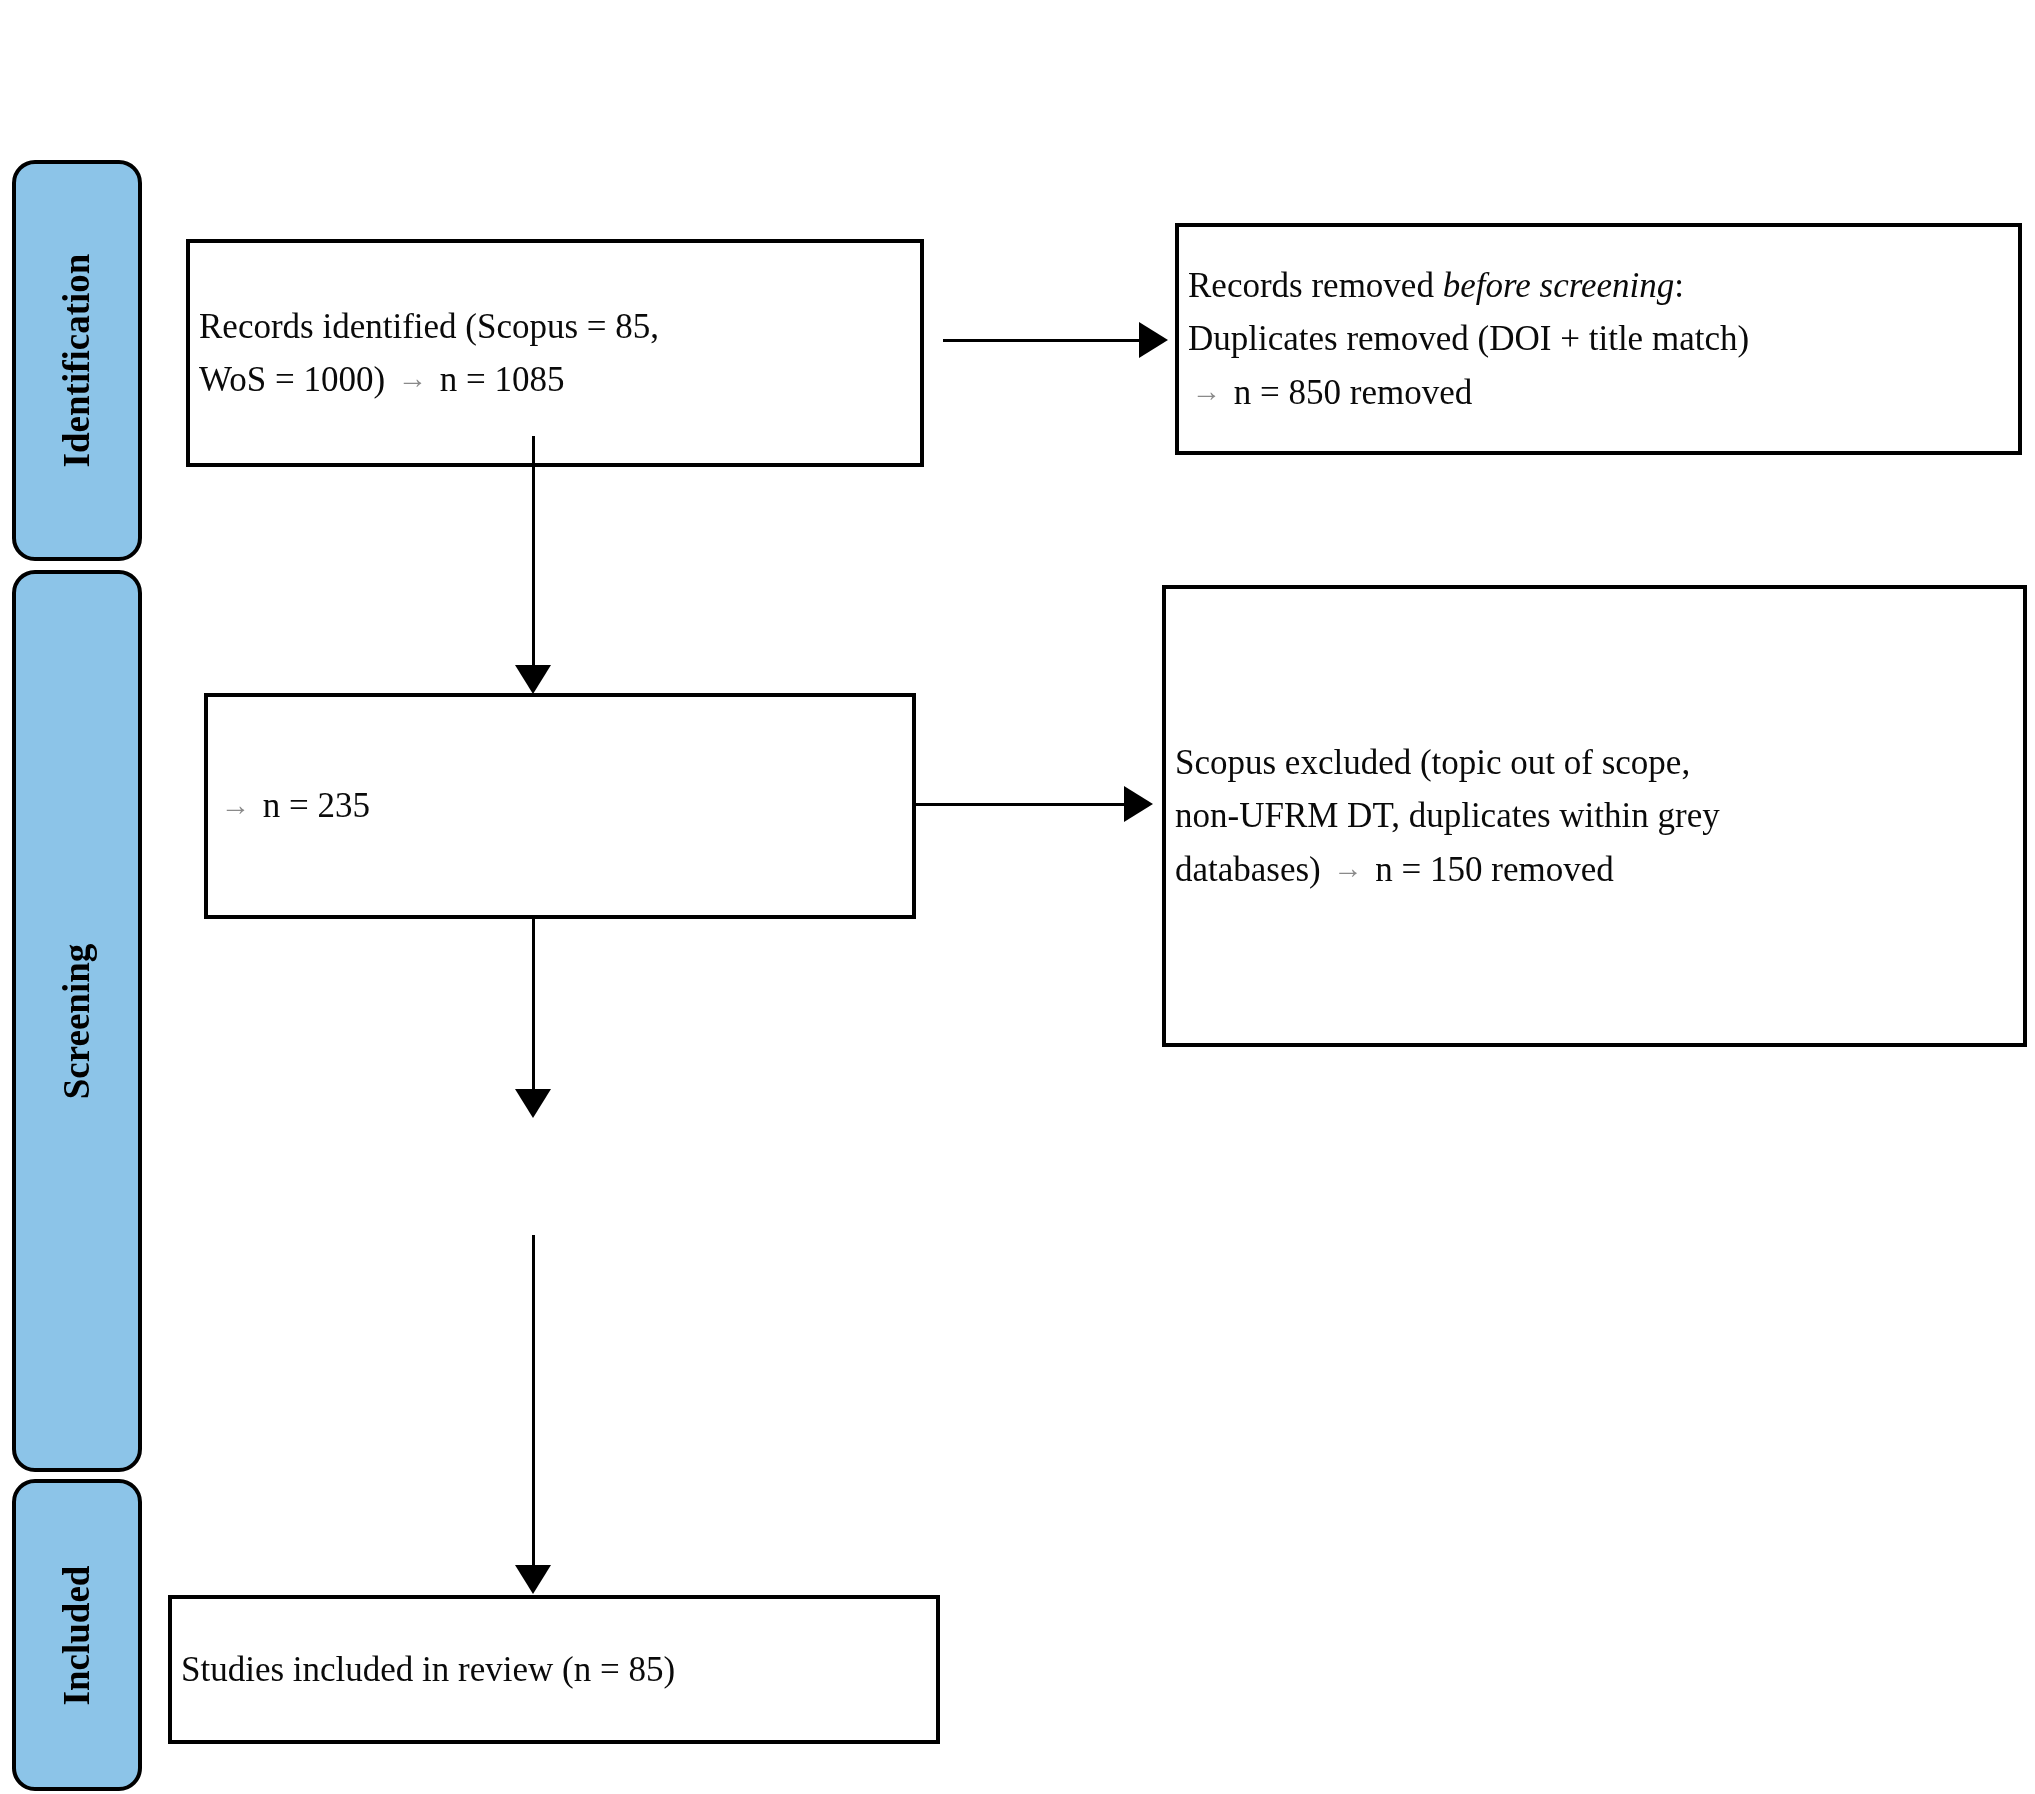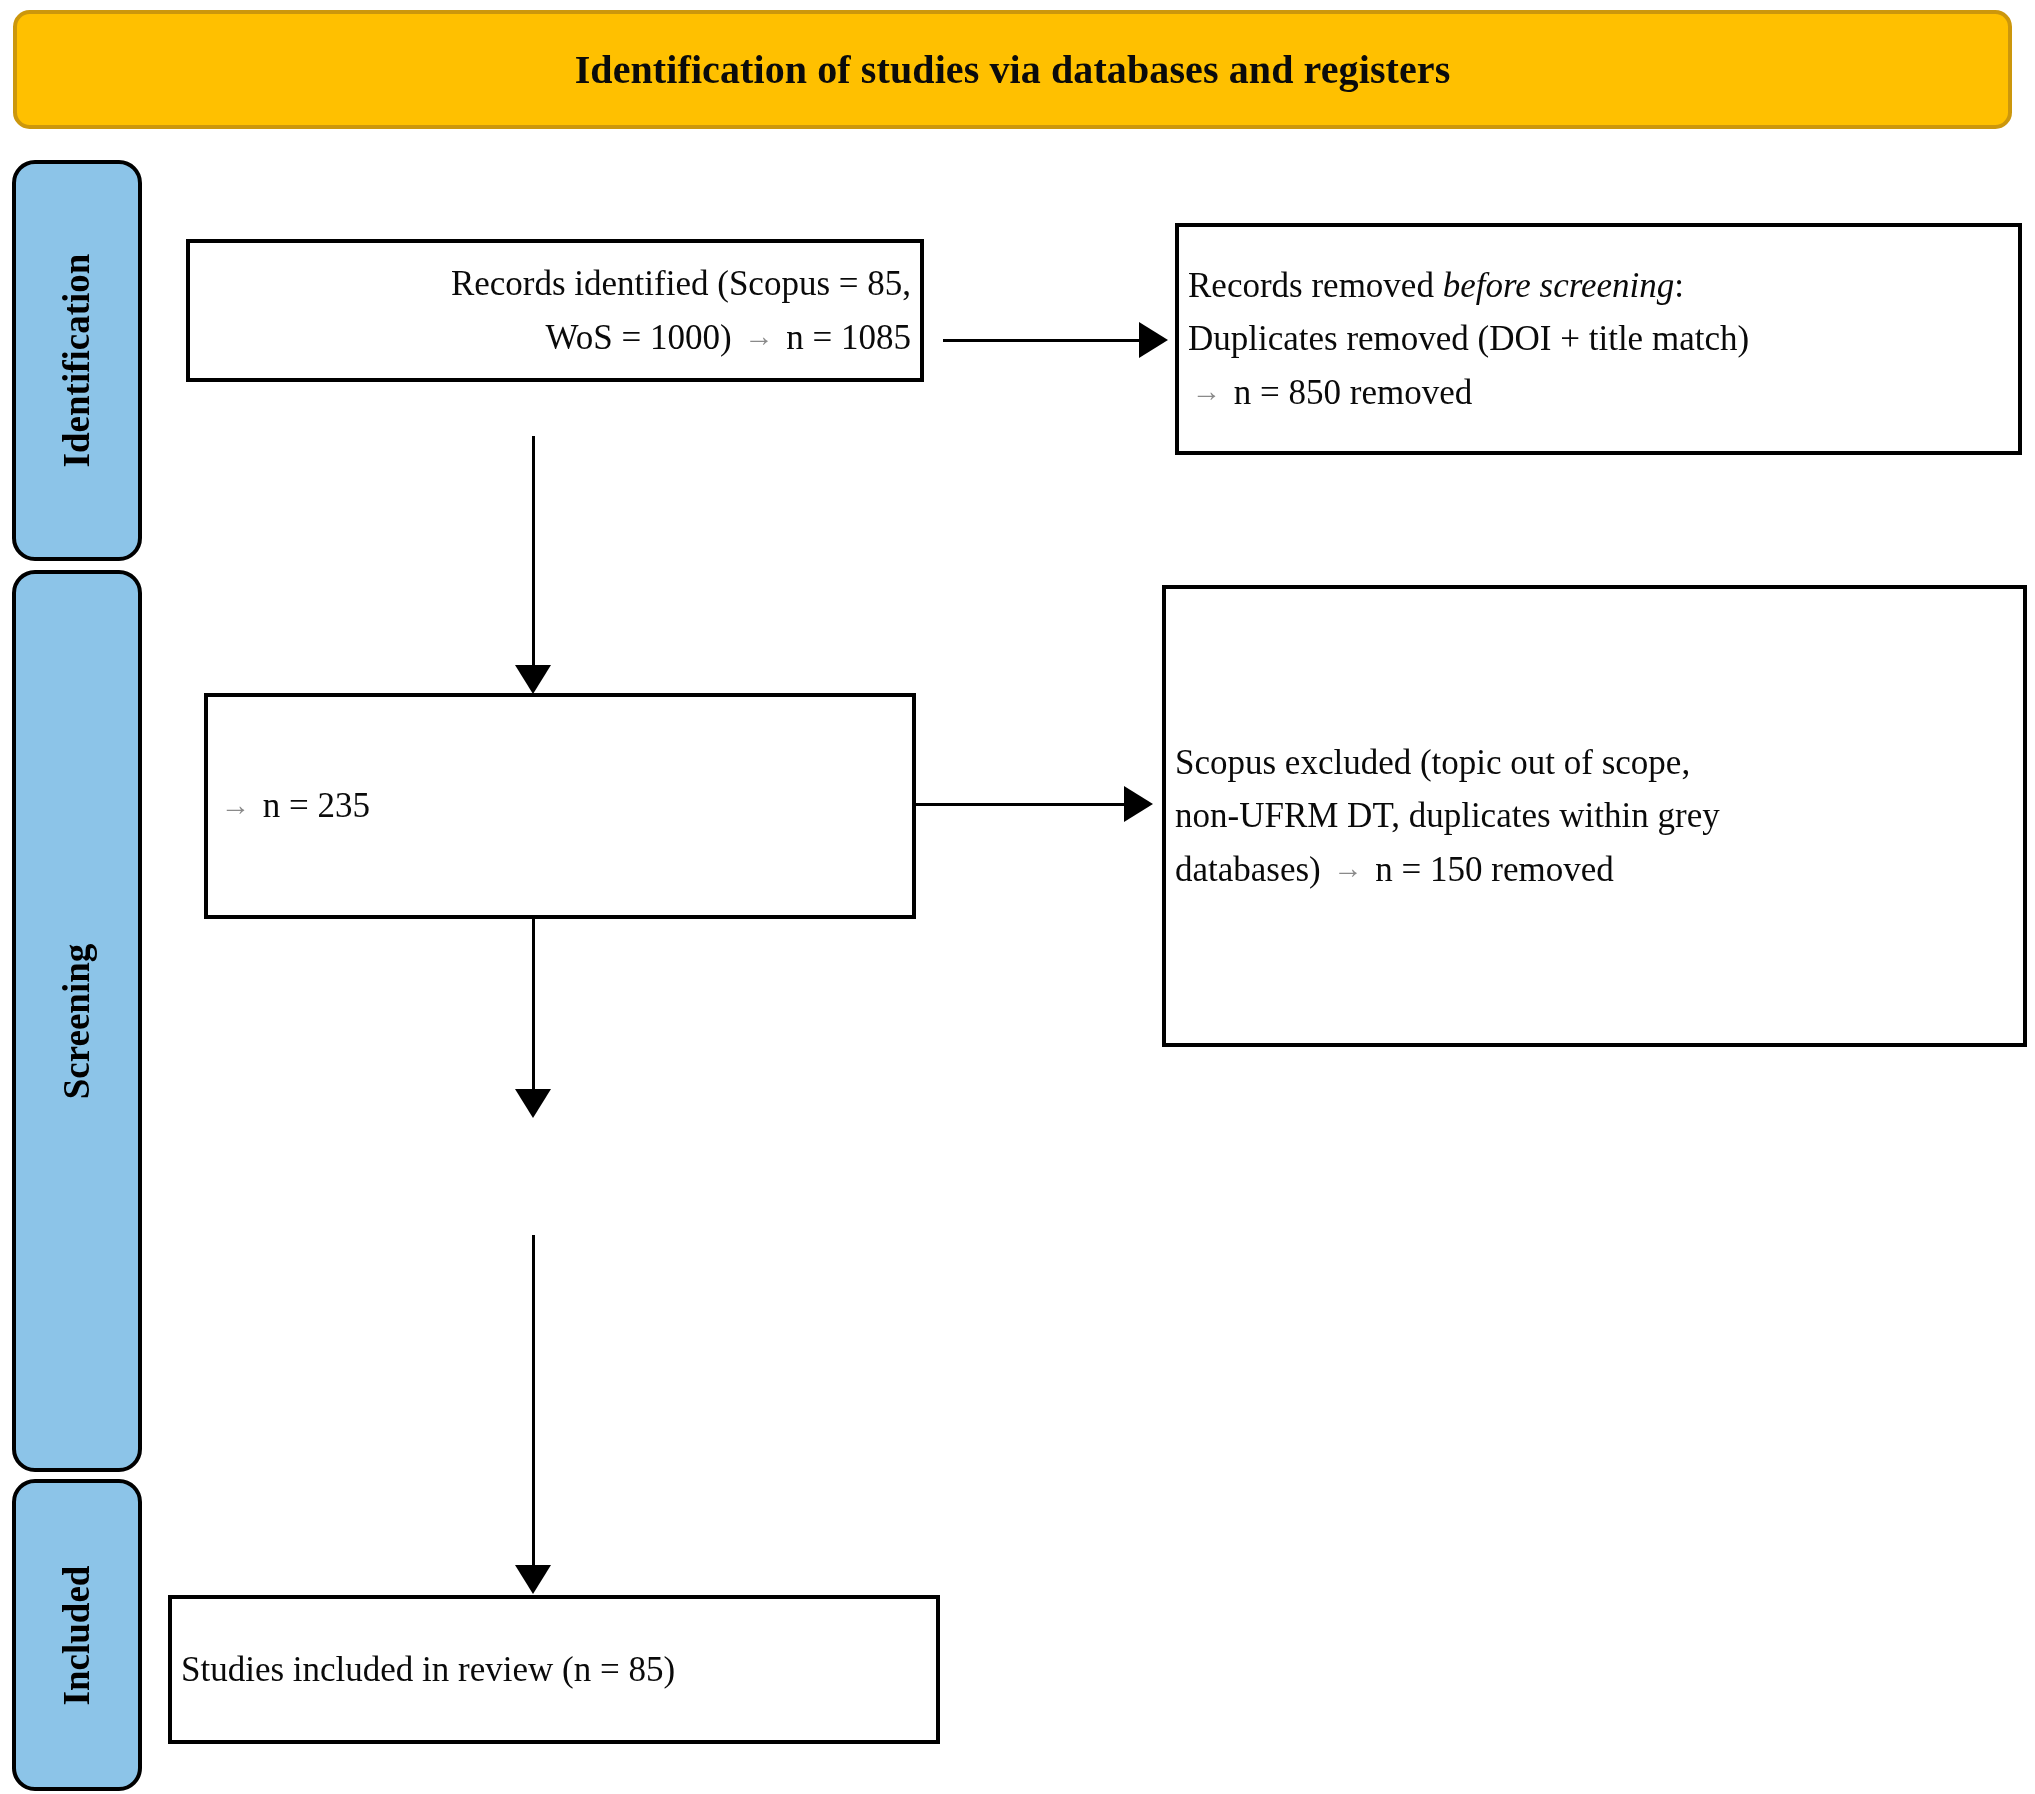--- a/index.html
+++ b/index.html
@@ -88,21 +88,21 @@
   }
   .ital { font-style: italic; }
   .arrow-glyph {
     color: #8a8a8a;
     font-size: 29.5px;
     padding: 0 3.8px;
     position: relative;
     top: -2.6px;
   }
 
-  #box-identified   { left: 186px;  top: 239px;  width: 738px; height: 143px; align-items: flex-end; }
+  #box-identified   { left: 186px;  top: 239px;  width: 738px; height: 228px; }
   #box-removed      { left: 1175px; top: 223px;  width: 847px; height: 232px; }
   #box-screened     { left: 204px;  top: 693px; width: 712px; height: 226px; }
   #box-excluded     { left: 1162px; top: 585px;  width: 865px; height: 462px; }
   #box-fulltext     { left: 162px;  top: 1117px; width: 754px; height: 119px; }
   #box-included     { left: 168px;  top: 1595px; width: 772px; height: 149px; }
 
   
   .connector { position: absolute; }
   .v-line {
     position: absolute;
@@ -145,23 +145,20 @@
   #conn4-head { left: 1139px; top: 322px; }
   
   #conn5-line { left: 916px; top: 803px; width: 210px; }
   #conn5-head { left: 1124px; top: 786px; }
 </style>
 </head>
 <body>
 
 <div id="stage">
 
-  <div class="banner">
-    <span class="banner-title">Identification of studies via databases and registers</span>
-  </div>
 
   <div class="stage-tab" id="tab-identification">
     <span class="stage-tab-label">Identification</span>
   </div>
   <div class="stage-tab" id="tab-screening">
     <span class="stage-tab-label">Screening</span>
   </div>
   <div class="stage-tab" id="tab-included">
     <span class="stage-tab-label">Included</span>
   </div>

